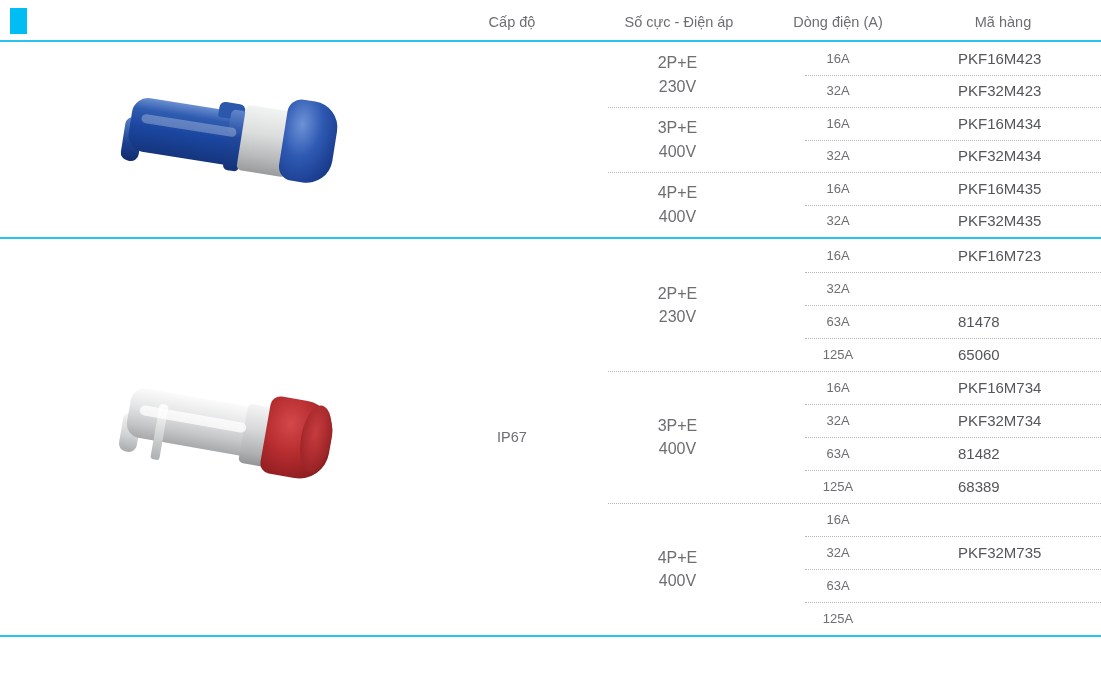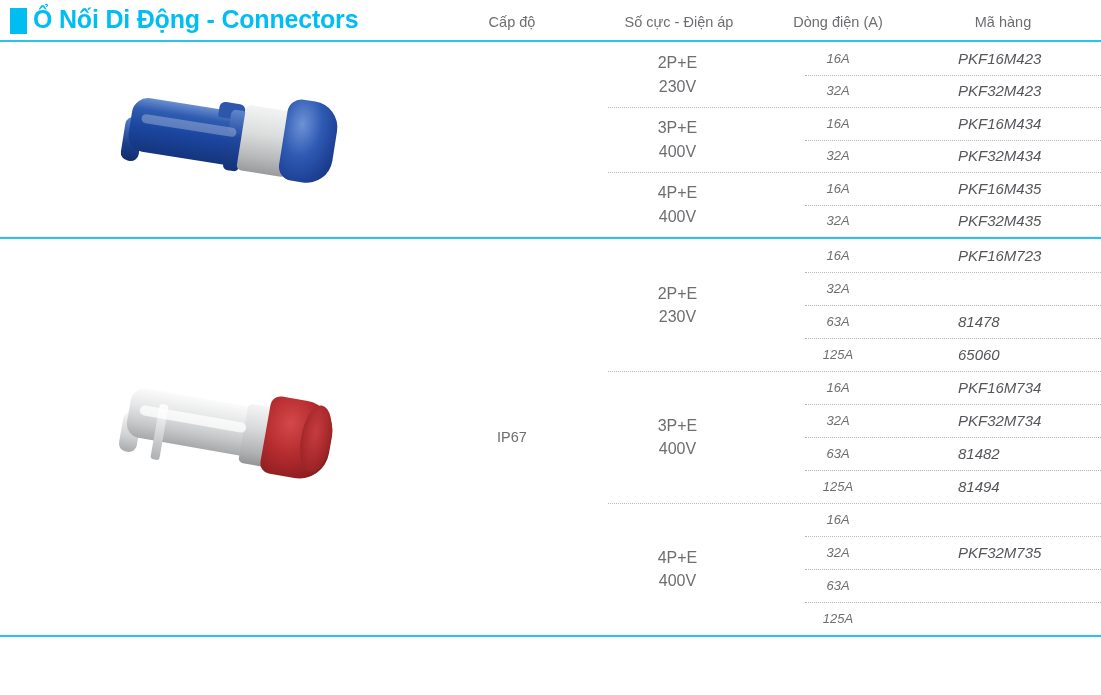--- a/index.html
+++ b/index.html
@@ -112,21 +112,21 @@
   .vgroup-sep {
     position: absolute;
     left: 46px;
     right: 0;
     top: 0;
     height: 0;
     border-top: 1px dotted #b6b7b9;
   }
 
   
-  .rows { position: absolute; left: 208px; right: 0; top: 0; height: 100%; font-style: italic; }
+  .rows { position: absolute; left: 208px; right: 0; top: 0; height: 100%; }
   .drow {
     position: relative;
     width: 100%;
     display: flex;
     align-items: center;
   }
   .drow + .drow::before {
     content: "";
     position: absolute;
     left: 35px;
@@ -270,21 +270,20 @@
     background: linear-gradient(180deg,#f7f7f7,#d0d1d2 60%,#a9aaab);
     border-radius: 8px;
     transform: rotate(10deg);
   }
 </style>
 </head>
 <body>
 
 <div class="header">
   <div class="title-mark"></div>
-  <div class="title-text">Ổ Nối Di Động - Connectors</div>
   <div class="col-head ch-grade">Cấp độ</div>
   <div class="col-head ch-poles">Số cực - Điện áp</div>
   <div class="col-head ch-current">Dòng điện (A)</div>
   <div class="col-head ch-code">Mã hàng</div>
 </div>
 <div class="rule-cyan"></div>
 
 <div id="table-body">
     <div class="section" style="height: 195px;">
       <div class="section-inner">
@@ -403,21 +402,21 @@
             <div class="drow" style="height:33px;">
               <span class="cur">32A</span>
               <span class="code">PKF32M734</span>
             </div>
             <div class="drow" style="height:33px;">
               <span class="cur">63A</span>
               <span class="code">81482</span>
             </div>
             <div class="drow" style="height:33px;">
               <span class="cur">125A</span>
-              <span class="code">81494</span>
+              <span class="code">68389</span>
             </div>
           </div>
         </div>
         <div class="vgroup" style="top:264px;height:132px;">
           <div class="vgroup-sep"></div>
           <div class="vgroup-label">
             <span>4P+E</span>
             <span>400V</span>
           </div>
           <div class="rows">

